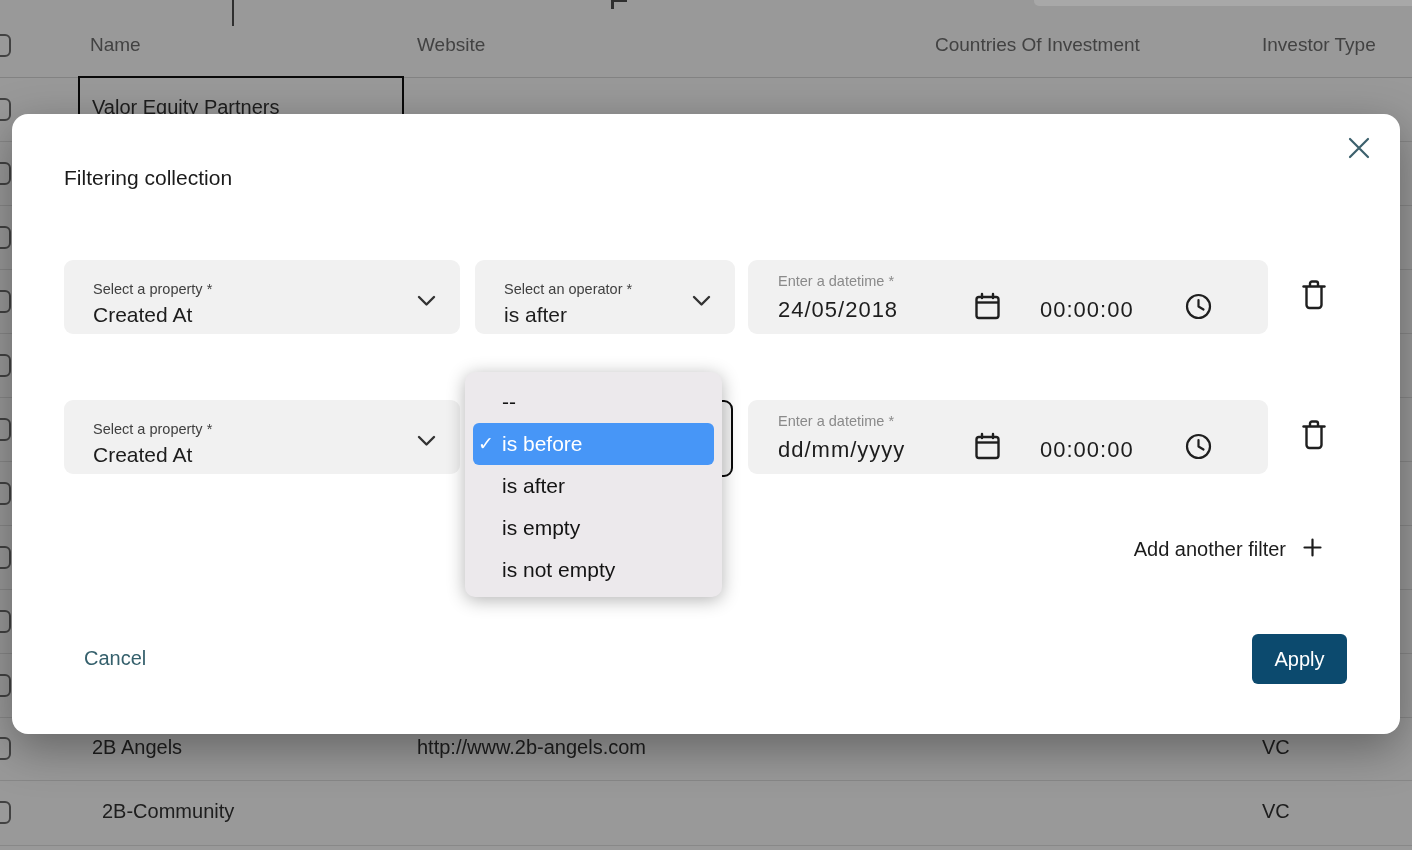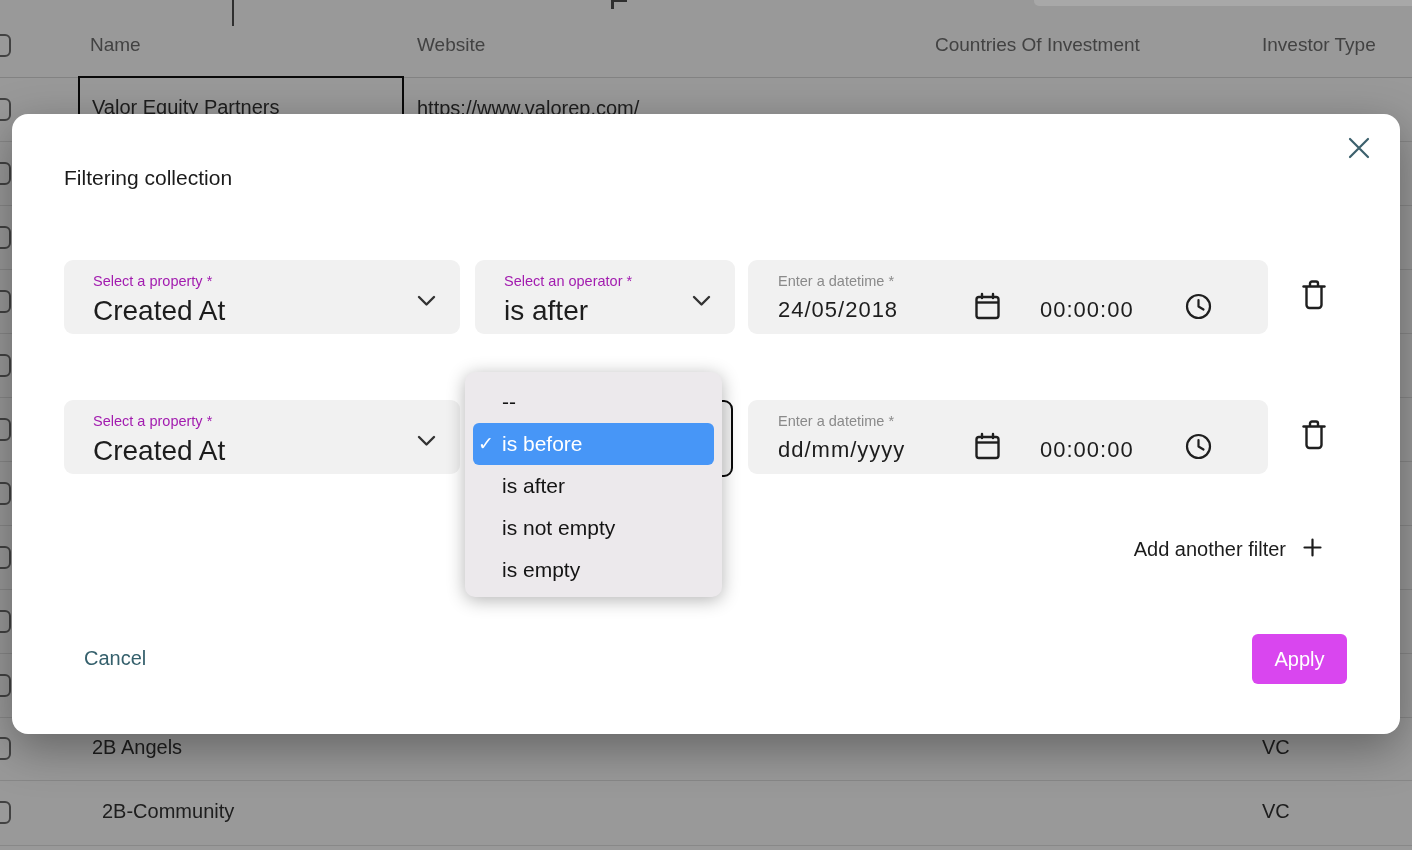--- a/index.html
+++ b/index.html
@@ -26,22 +26,22 @@
     background:#a8a8a8; border-bottom-left-radius:5px; z-index:6; }
 
   
   .modal { position:absolute; left:12px; top:114px; width:1388px; height:620px;
     background:#fff; border-radius:16px; z-index:10;
     box-shadow:0 14px 46px rgba(0,0,0,0.35); }
   .close-btn { position:absolute; left:1334px; top:21px; width:26px; height:26px; cursor:pointer; }
   .modal-title { position:absolute; left:52px; top:52px; font-size:21px; font-weight:normal; color:#1b1b1b; }
 
   .field { position:absolute; height:74px; background:#f1f1f1; border-radius:9px; padding:13px 0 0 29px; }
-  .field .flabel { font-size:14.5px; color:#a21caf; white-space:nowrap; }
-  .field .fvalue { font-size:28px; color:#1d1d1d; margin-top:6px; white-space:nowrap; }
+  .field .flabel { font-size:14.5px; color:#404040; white-space:nowrap;margin-top:8px; }
+  .field .fvalue { font-size:21px; color:#1d1d1d; margin-top:6px; white-space:nowrap; }
   .chev { position:absolute; right:24px; top:33px; }
 
   .dt-field { padding:0;text-align:right; }
   .dt-label { position:absolute; left:30px; top:13px; font-size:14.5px; color:#8a8a8a; }
   .dt-date  { position:absolute; left:30px; top:37px; font-size:22px; color:#1d1d1d; letter-spacing:1px; }
   .cal-ic   { position:absolute; left:226px; top:32px; }
   .dt-time  { position:absolute; left:292px; top:37px; font-size:22px; color:#1d1d1d; letter-spacing:1px; }
   .clk-ic   { position:absolute; left:437px; top:33px; }
 
   .trash { position:absolute; width:28px; height:32px; cursor:pointer; }
@@ -56,43 +56,43 @@
     font-size:21px; color:#141414; cursor:pointer; white-space:nowrap; }
   .dd-item.selected { margin:0 8px; padding-left:29px; background:#4796f7; color:#fff; border-radius:6px; }
   .dd-check { position:absolute; left:5px; top:0; font-size:19px; color:#fff; }
 
   .add-filter { position:absolute; top:424px; right:78px; display:flex; 
     cursor:pointer; }
   .add-filter .afl { font-size:20px; color:#1c1c1c; margin-right:17px; }
 
   .cancel-btn { position:absolute; left:72px; top:533px; font-size:20px; color:#35606c; cursor:pointer; }
   .apply-btn { position:absolute; left:1240px; top:520px; width:95px; height:50px;
-    background:#d946ef; color:#fff; border:none; border-radius:6px; font-size:20px;
+    background:#0c4a6e; color:#fff; border:none; border-radius:6px; font-size:20px;
     font-family:inherit; cursor:pointer; }
 </style>
 </head>
 <body>
 
 <div class="stage">
 
   <div class="bg-table">
     <div class="top-mark-v"></div>
     <div class="top-mark-l"></div>
 
     <div class="hdr-cell" style="left:90px">Name</div>
     <div class="hdr-cell" style="left:417px">Website</div>
     <div class="hdr-cell" style="left:935px">Countries Of Investment</div>
     <div class="hdr-cell" style="left:1262px">Investor Type</div>
     <div class="hdr-border"></div>
 
     <div class="focus-cell"></div>
     <div class="cell-text" style="left:92px;top:96px">Valor Equity Partners</div>
-    <div class="cell-text" style="left:417px;top:97px">https://www.valorep.com/</div>
 
     <div class="cell-text" style="left:92px;top:736px">2B Angels</div>
+    <div class="cell-text" style="left:417px;top:736px">http://www.2b-angels.com</div>
     <div class="cell-text" style="left:1262px;top:736px">VC</div>
 
     <div class="cell-text" style="left:102px;top:800px">2B-Community</div>
     <div class="cell-text" style="left:1262px;top:800px">VC</div>
   <div class="row-divider" style="top: 141px;"></div>
       <div class="row-divider" style="top: 205px;"></div>
       <div class="row-divider" style="top: 269px;"></div>
       <div class="row-divider" style="top: 333px;"></div>
       <div class="row-divider" style="top: 397px;"></div>
       <div class="row-divider" style="top: 461px;"></div>
@@ -215,22 +215,22 @@
         <path d="M6.5 7.5 V26 A3 3 0 0 0 9.5 29 H18.5 A3 3 0 0 0 21.5 26 V7.5" stroke="#1f1f1f" stroke-width="2.4" stroke-linejoin="round"></path>
       </svg>
     </div>
 
     <div class="dropdown">
       <div class="dd-item">--</div>
       <div class="dd-item selected">
         <span class="dd-check">✓</span><span>is before</span>
       </div>
       <div class="dd-item">is after</div>
+      <div class="dd-item">is empty</div>
       <div class="dd-item">is not empty</div>
-      <div class="dd-item">is empty</div>
     </div>
 
     <div class="add-filter">
       <span class="afl">Add another filter</span>
       <span>
         <svg width="19" height="19" viewBox="0 0 19 19" fill="none">
             <path d="M9.5 1.5 V17.5 M1.5 9.5 H17.5" stroke="#1c1c1c" stroke-width="2.2" stroke-linecap="round"></path>
           </svg>
       </span>
     </div>

